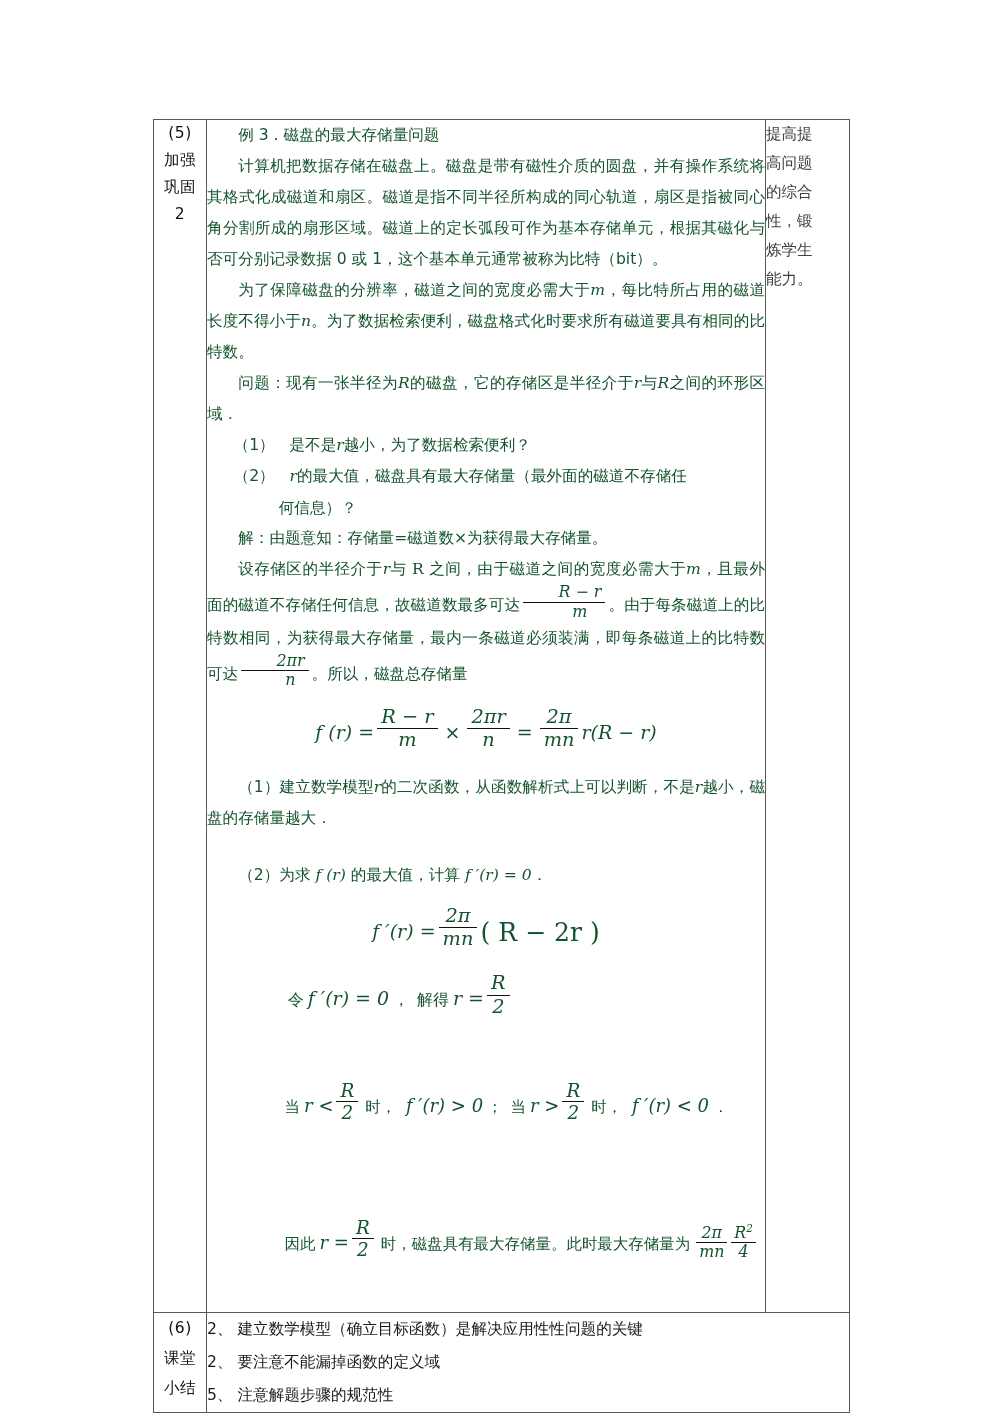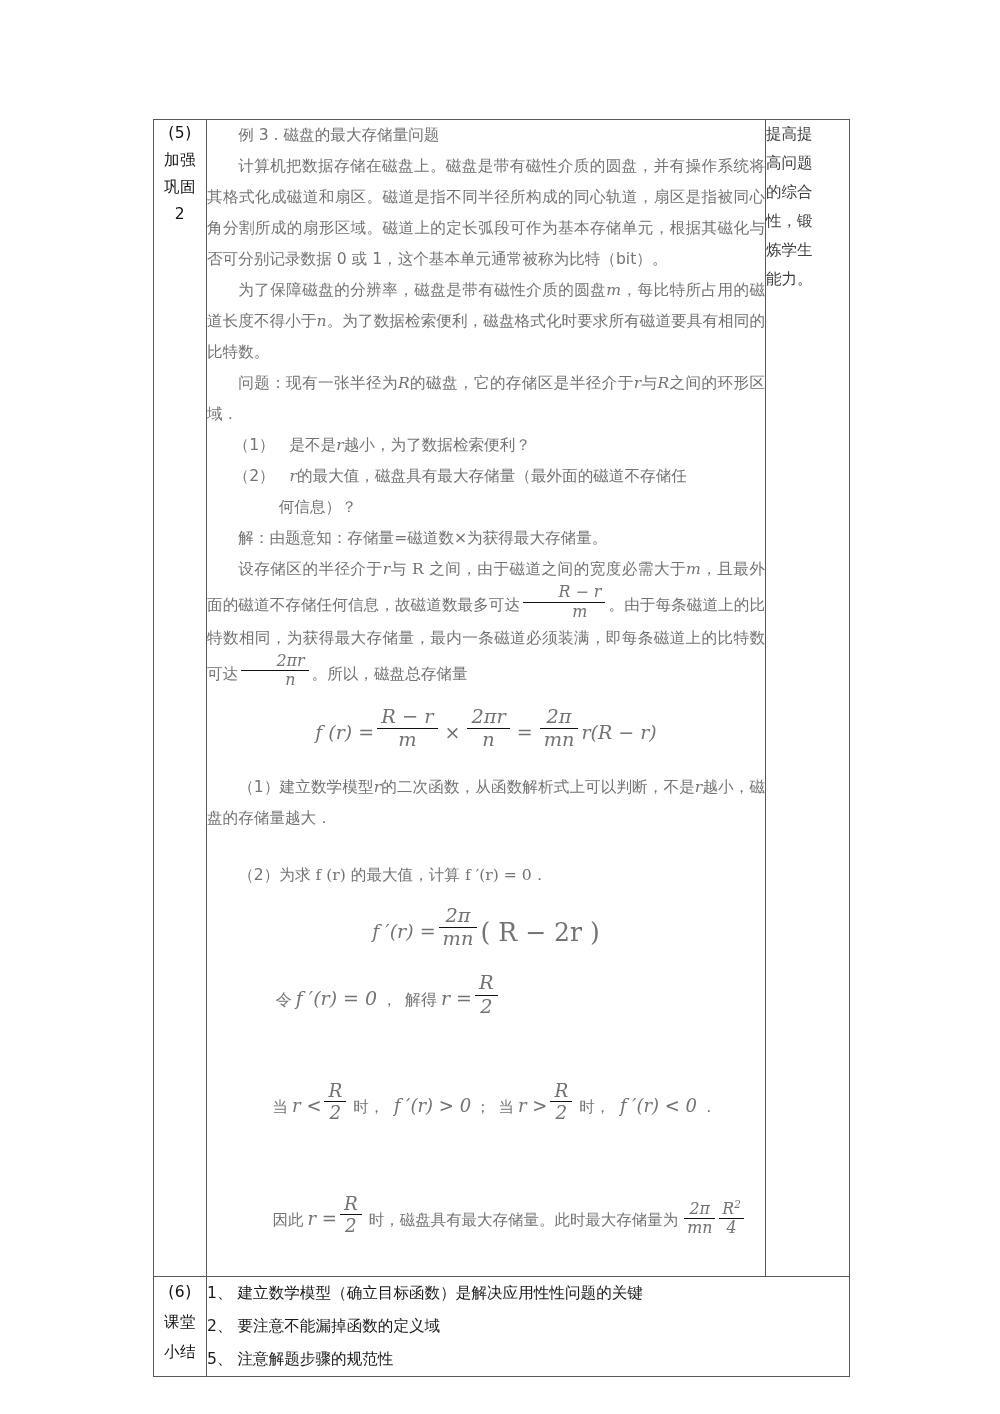--- a/index.html
+++ b/index.html
@@ -57,31 +57,31 @@
     padding: 0 7px;
     color: #404040;
   }
   .note-cell .ln { display: block; }
 
   
   .main-cell {
     padding: 9px 9px 12px 9px;
     font-size: 15.6px;
     line-height: 31px;
-    color: #737373;
+    color: #14532d;
   }
   .p        { margin: 0; text-align: justify; text-justify: inter-ideograph; }
   .p-ind    { text-indent: 2em; }
   .p-ind3   { padding-left: 3.1em; text-indent: -1.4em; }
-  .p-hang   { padding-left: 4.6em; }
+  .p-hang   { padding-left: 4.6em; font-family: Liberation Serif, serif; }
 
   
   .mi { font-family: "DejaVu Serif", "Liberation Serif", serif; font-style: italic; }
   .mn-up { font-family: "DejaVu Serif", "Liberation Serif", serif; font-style: normal; }
-  .math  { font-family: "DejaVu Serif", "Liberation Serif", serif; white-space: nowrap; }
+  .math  { font-family: "DejaVu Serif", "Liberation Serif", serif; font-style: italic; white-space: nowrap; }
 
   
   .frac {
     display: inline-block;
     vertical-align: -0.52em;
     text-align: center;
     font-family: "DejaVu Serif", "Liberation Serif", serif;
     font-style: italic;
     line-height: 1.16;
     margin: 0 3px;
@@ -97,21 +97,21 @@
     text-align: center;
     font-family: "DejaVu Serif", "Liberation Serif", serif;
     font-style: italic;
     line-height: 1.14;
     margin: 0 2px;
   }
   .frac-sm > .num { display: block; padding: 0 3px; }
   .frac-sm > .den { display: block; padding: 0 3px; border-top: 1.1px solid #111; }
 
   .display {
-    margin: 4px;
+    margin: 16px;
     text-align: center;
     font-family: "DejaVu Serif", "Liberation Serif", serif;
     font-style: italic;
     font-size: 19px;
     white-space: nowrap;
   }
   .eq-row { line-height: 52px; }
   .sp-before { margin-top: 14px; }
   .sp-after  { margin-bottom: 14px; }
   .op { font-style: normal; padding: 0 4px; }
@@ -154,21 +154,21 @@
           <span class="ln">巩固</span>
           <span class="ln">2</span>
         </td>
 
         <td class="main-cell">
 
           <p class="p p-ind">例 3 . 磁盘的最大存储量问题</p>
 
           <p class="p p-ind">计算机把数据存储在磁盘上。磁盘是带有磁性介质的圆盘，并有操作系统将其格式化成磁道和扇区。磁道是指不同半径所构成的同心轨道，扇区是指被同心角分割所成的扇形区域。磁道上的定长弧段可作为基本存储单元，根据其磁化与否可分别记录数据 0 或 1，这个基本单元通常被称为比特（bit）。</p>
 
-          <p class="p p-ind"><span>为了保障磁盘的分辨率，磁盘是带有磁性介质的圆盘</span><span class="mi">m</span><span>，每比特所占用的磁道长度不得小于</span><span class="mi">n</span><span>。为了数据检索便利，磁盘格式化时要求所有磁道要具有相同的比特数。</span></p>
+          <p class="p p-ind"><span>为了保障磁盘的分辨率，磁道之间的宽度必需大于</span><span class="mi">m</span><span>，每比特所占用的磁道长度不得小于</span><span class="mi">n</span><span>。为了数据检索便利，磁盘格式化时要求所有磁道要具有相同的比特数。</span></p>
 
           <p class="p p-ind"><span>问题：现有一张半径为</span><span class="mi">R</span><span>的磁盘，它的存储区是半径介于</span><span class="mi">r</span><span>与</span><span class="mi">R</span><span>之间的环形区域．</span></p>
 
           <p class="p p-ind3"><span>（1）</span>&nbsp;&nbsp;&nbsp;<span>是不是</span><span class="mi">r</span><span>越小，为了数据检索便利？</span></p>
 
           <p class="p p-ind3"><span>（2）</span>&nbsp;&nbsp;&nbsp;<span class="mi">r</span><span>的最大值，磁盘具有最大存储量（最外面的磁道不存储任</span></p>
           <p class="p p-hang">何信息）？</p>
 
           <p class="p p-ind">解：由题意知：存储量=磁道数×为获得最大存储量。</p>
 
@@ -209,21 +209,21 @@
         </td>
       </tr>
 
       <tr>
         <td class="label-cell sum-label">
           <span class="ln">(6)</span>
           <span class="ln">课堂</span>
           <span class="ln">小结</span>
         </td>
         <td class="sum-cell" colspan="2">
-          <p class="li">1、 建立数学模型（确立目标函数）是解决应用性性问题的关键</p>
+          <p class="li">2、 建立数学模型（确立目标函数）是解决应用性性问题的关键</p>
           <p class="li">2、 要注意不能漏掉函数的定义域</p>
           <p class="li">5、 注意解题步骤的规范性</p>
         </td>
       </tr>
     </tbody>
   </table>
 
 </div>
 
 </body></html>

